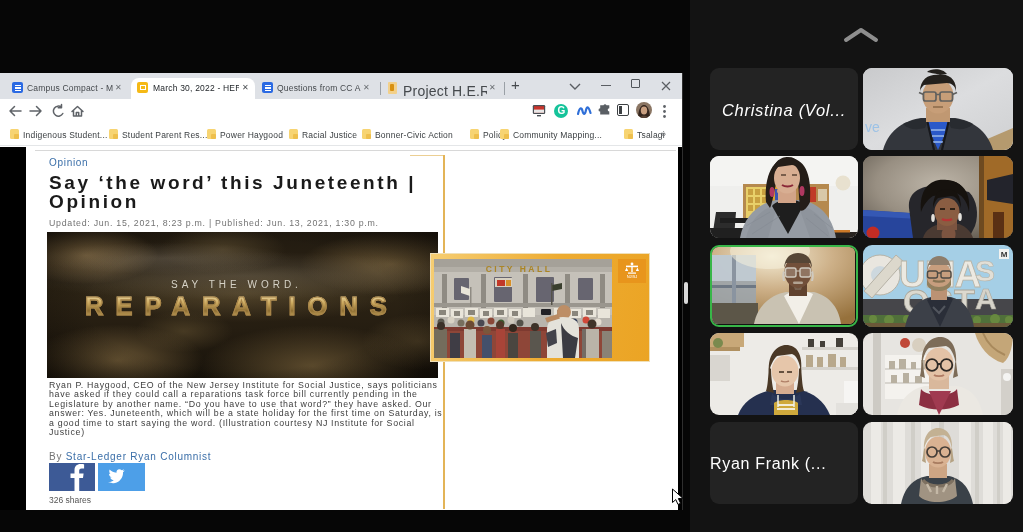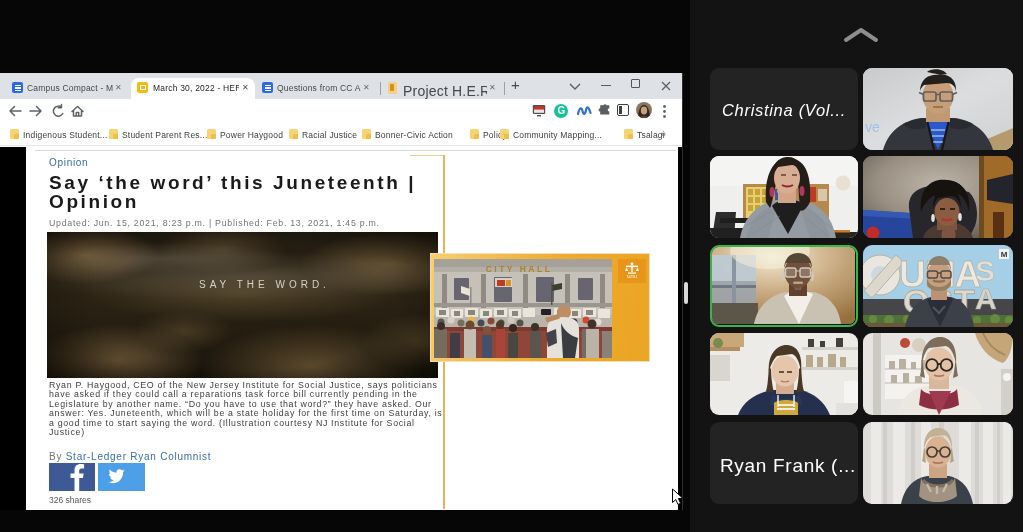--- a/index.html
+++ b/index.html
@@ -125,36 +125,37 @@
   <div class="abs" id="content" style="left:0;top:74px;width:682px;height:363px;background:#000;">
     <div class="abs" id="slide" style="left:13px;top:0;width:652px;height:363px;background:#fff;margin-left:13px;">
 
       <div class="abs" style="left:9px;top:3px;width:641px;height:1px;background:#d8d8d8;"></div>
 
       <div class="abs" style="left:417px;top:8px;width:1.6px;height:354px;background:#e3b457;"></div>
       <div class="abs" style="left:384px;top:8px;width:33px;height:1.4px;background:#eccf93;"></div>
 
       <div class="abs" style="left:23px;top:10px;font-size:10px;letter-spacing:0.7px;color:#3a6ea8;">Opinion</div>
       <div class="abs" style="left:23px;top:26px;width:395px;font-size:19px;line-height:19px;font-weight:bold;color:#1a1a1a;letter-spacing:2.6px;">Say ‘the word’ this Juneteenth |<br>Opinion</div>
-      <div class="abs" style="left:23px;top:71px;font-size:8.8px;letter-spacing:0.72px;color:#737373;">Updated: Jun. 15, 2021, 8:23 p.m. | Published: Feb. 13, 2021, 1:45 p.m.</div>
+      <div class="abs" style="left:23px;top:71px;font-size:8.8px;letter-spacing:0.72px;color:#737373;">Updated: Jun. 15, 2021, 8:23 p.m. | Published: Jun. 13, 2021, 1:30 p.m.</div>
 
       <div class="abs" id="repimg" style="left:21px;top:85px;width:391px;height:146px;background:
         radial-gradient(280px 120px at 50% 50%, rgba(0,0,0,0) 55%, rgba(8,5,2,.55) 95%),
         radial-gradient(300px 30px at 50% 30%, rgba(130,120,104,.35), rgba(0,0,0,0) 80%),
         radial-gradient(160px 20px at 30% 18%, rgba(150,140,125,.3), rgba(0,0,0,0) 80%),
         radial-gradient(100px 40px at 10% 16%, rgba(140,114,72,.9), rgba(0,0,0,0) 72%),
         radial-gradient(130px 45px at 88% 22%, rgba(120,98,60,.8), rgba(0,0,0,0) 70%),
         radial-gradient(90px 35px at 45% 12%, rgba(96,80,50,.6), rgba(0,0,0,0) 70%),
         radial-gradient(200px 36px at 50% 42%, rgba(110,92,58,.55), rgba(0,0,0,0) 80%),
         radial-gradient(120px 50px at 18% 88%, rgba(128,104,64,.75), rgba(0,0,0,0) 72%),
         radial-gradient(150px 55px at 68% 92%, rgba(118,96,58,.7), rgba(0,0,0,0) 75%),
         radial-gradient(80px 40px at 95% 75%, rgba(100,82,50,.6), rgba(0,0,0,0) 70%),
         radial-gradient(70px 30px at 35% 68%, rgba(104,86,52,.5), rgba(0,0,0,0) 70%),
         linear-gradient(180deg, #211a10, #2d2415 38%, #251d11 68%, #17120a);">
-        <div class="abs" style="left:152px;top:47px;font-size:10px;letter-spacing:4px;color:#d6d2c6;white-space:nowrap;">SAY THE WORD.</div>
+        <div class="abs" style="left:124px;top:47px;font-size:10px;letter-spacing:4px;color:#d6d2c6;white-space:nowrap;">SAY THE WORD.</div>
+        <div class="abs" style="left:38px;top:60px;font-size:25.5px;font-weight:bold;letter-spacing:12px;white-space:nowrap;-webkit-text-stroke:1.1px #a8854a;background:linear-gradient(180deg,#f0e0b0 5%,#cca95e 38%,#8e6f33 65%,#c9a75c 85%,#7a5e2a);-webkit-background-clip:text;background-clip:text;color:transparent;">REPARATIONS</div>
       </div>
 
       <div class="abs" style="left:23px;top:234px;width:400px;font-size:8.8px;letter-spacing:0.68px;line-height:9.45px;color:#3d3d3d;">Ryan P. Haygood, CEO of the New Jersey Institute for Social Justice, says politicians have asked if they could call a reparations task force bill currently pending in the Legislature by another name. “Do you have to use that word?” they have asked. Our answer: Yes. Juneteenth, which will be a state holiday for the first time on Saturday, is a good time to start saying the word. (Illustration courtesy NJ Institute for Social Justice)</div>
 
       <div class="abs" style="left:23px;top:304px;font-size:10px;letter-spacing:0.75px;color:#737373;">By <span style="color:#3a6ea8;">Star-Ledger Ryan Columnist</span></div>
 
       <div class="abs" style="left:23px;top:316px;width:46px;height:28px;background:#3d5a96;overflow:hidden;">
         <svg width="46" height="28" viewBox="0 0 46 28">
             <path d="M25.5 28 V15 h-4 v-4.6 h4 V7.2 c0-4 2.4-6.2 6-6.2 c1.7 0 3.2 .13 3.6 .2 v4.2 h-2.5 c-2 0-2.4 1-2.4 2.4 v2.6 h4.4 l-.6 4.6 h-3.8 V28 Z" fill="#fff"></path>
           </svg>
@@ -571,21 +572,21 @@
       <g fill="none" stroke="#2e2a26" stroke-width="1.8">
         <circle cx="69" cy="32" r="5.8"></circle>
         <circle cx="83.5" cy="32" r="5.8"></circle>
         <path d="M74.8 31 h3"></path>
       </g>
       <path d="M71 42 C73 43.5 79 43.5 81 42" stroke="#b07c64" stroke-width="1.8" fill="none"></path>
     </svg>
   </div>
 
   <div class="abs tile" style="left:710px;top:422px;width:148px;height:82px;background:#232323;">
-    <div style="width:100%;text-align:center;margin-top:33px;font-size:19px;letter-spacing:0.7px;color:#fff;padding-left:8px;">Ryan Frank (...</div>
+    <div style="width:100%;text-align:left;margin-top:33px;font-size:16px;letter-spacing:0.7px;color:#fff;">Ryan Frank (...</div>
   </div>
 
   <div class="abs tile" style="left:863px;top:422px;width:150px;height:82px;">
     <svg width="150" height="82" viewBox="0 0 150 82">
       <rect width="150" height="82" fill="#dedcd8"></rect>
       <g fill="#eceae6">
           <rect x="8" y="0" width="10" height="82"></rect>
           <rect x="30" y="0" width="12" height="82"></rect>
           <rect x="58" y="0" width="10" height="82"></rect>
           <rect x="96" y="0" width="12" height="82"></rect>

